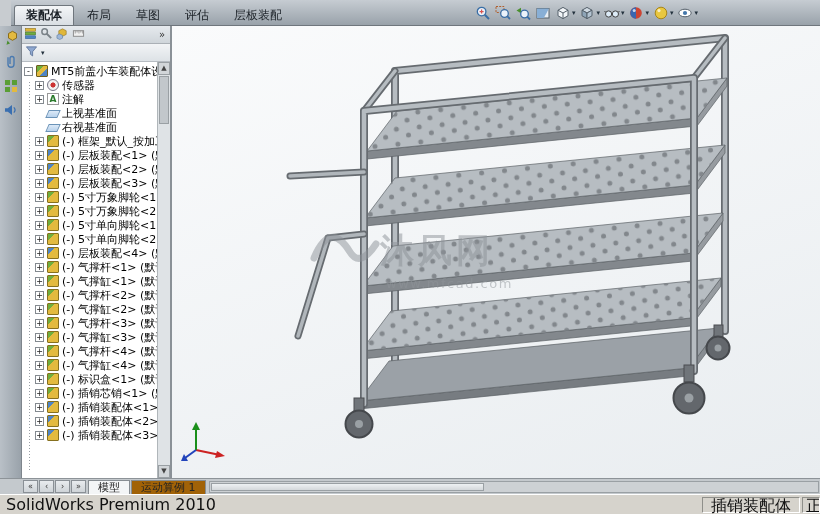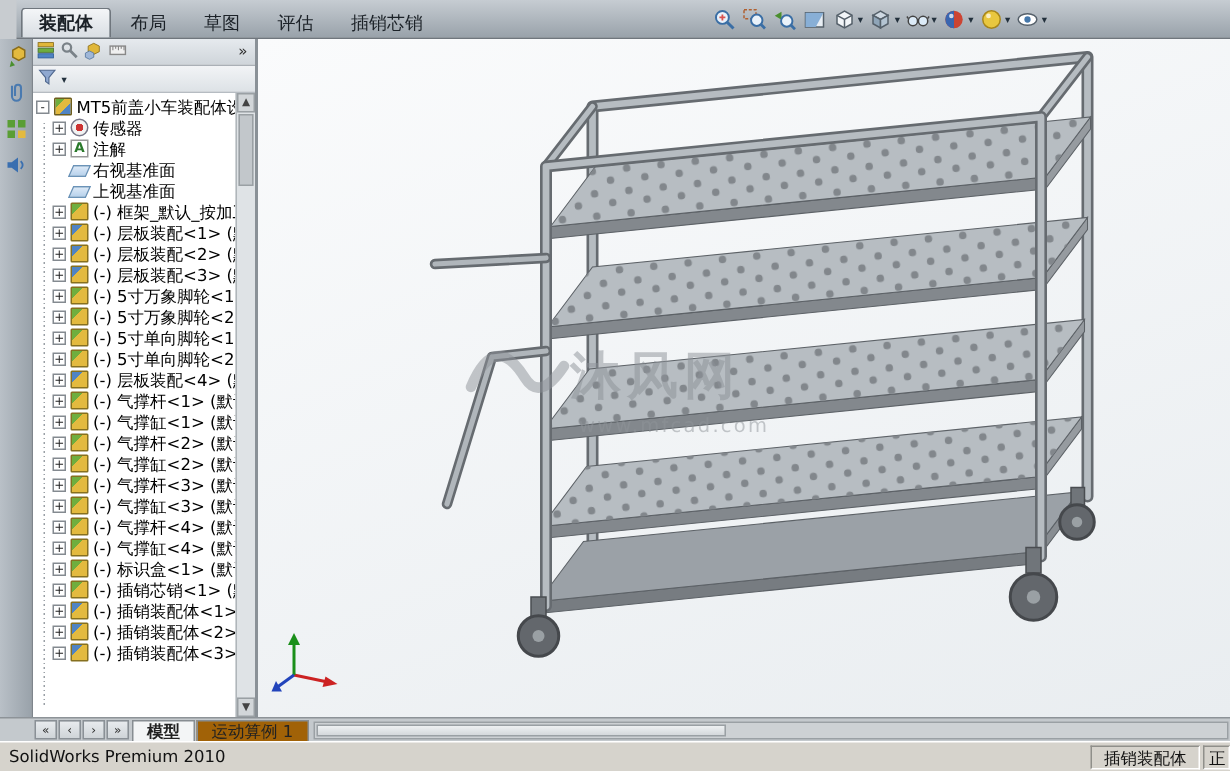--- a/index.html
+++ b/index.html
@@ -48,40 +48,40 @@
   .sthumb{margin:1px;height:48px;background:#c2c7cb;border:1px solid #9aa0a4}
 
   
   .viewport{position:absolute;left:172px;top:26px;right:0;bottom:36px;background:linear-gradient(160deg,#fafbfc,#e9edf0)}
   .viewport svg.canvas{display:block;width:100%;height:100%}
 
   
   .bottombar{position:absolute;left:0;right:0;bottom:20px;height:16px;background:#c4c9cd;border-top:1px solid #8d9398;display:flex;align-items:center;padding-left:23px}
   .navbtn{width:15px;height:13px;background:linear-gradient(#e8ebee,#cfd4d8);border:1px solid #8a9096;font-size:8px;line-height:11px;text-align:center;color:#333;margin-right:1px}
   .btab{height:14px;line-height:13px;padding:0 9px;font-size:11px;background:#a16207;border:1px solid #878d92;border-bottom:none;color:#222;margin-left:1px}
-  .btab.active{background:#f3f5f6;font-weight:bold}
+  .btab.active{background:#f3f5f6;font-weight:normal}
   .btrack{flex:1;height:12px;margin:0 1px 0 3px;background:#cdd1d4;border:1px solid #9aa0a4;position:relative}
   .bthumb{position:absolute;left:1px;top:1px;bottom:1px;width:45%;background:linear-gradient(#eef1f3,#d4d8db);border:1px solid #9aa0a4}
 
   
-  .statusbar{position:absolute;left:0;right:0;bottom:0;height:20px;background:#d6d3cc;border-top:1px solid #fff;display:flex;align-items:center;font-size:11px;color:#111;padding-left:6px}
+  .statusbar{position:absolute;left:0;right:0;bottom:0;height:20px;background:#d6d3cc;border-top:1px solid #fff;display:flex;align-items:center;font-size:16px;color:#111;padding-left:6px}
   .sspace{flex:1}
   .scell{border:1px solid;border-color:#8f8f8a #ffffff #ffffff #8f8f8a;background:#d6d3cc;padding:0 8px;height:16px;line-height:15px;margin-right:2px;white-space:nowrap}
   .scell.clip{width:18px;padding:0 3px;overflow:hidden;margin-right:0}
 </style>
 </head>
 <body>
 
 <div class="topbar">
   <div class="tabs">
     <div class="tab active">装配体</div>
     <div class="tab">布局</div>
     <div class="tab">草图</div>
     <div class="tab">评估</div>
-    <div class="tab">插销芯销</div>
+    <div class="tab">层板装配</div>
   </div>
   <div class="hud">
     <span class="hicon">
         <svg viewBox="0 0 16 16">
           <circle cx="6.6" cy="6.6" r="4.3" fill="#eaf2fa" stroke="#3a6ea5" stroke-width="1.3"></circle>
           <path d="M9.8 9.8L14 14" stroke="#3a6ea5" stroke-width="2"></path>
           <path d="M4.6 6.6h4M6.6 4.6v4" stroke="#d9534f" stroke-width="1.2" fill="none"></path>
         </svg>
       </span>
     <span class="hicon">
@@ -212,26 +212,26 @@
         <span class="tl">传感器</span>
       </div>
     <div class="tr">
         <span class="ex">+</span>
         <span class="ti i-ann">A</span>
         <span class="tl">注解</span>
       </div>
     <div class="tr">
         <span class="ex"></span>
         <span class="ti i-pln"></span>
-        <span class="tl">右视基准面</span>
+        <span class="tl">上视基准面</span>
       </div>
     <div class="tr">
         <span class="ex"></span>
         <span class="ti i-pln"></span>
-        <span class="tl">上视基准面</span>
+        <span class="tl">右视基准面</span>
       </div>
     <div class="tr">
         <span class="ex">+</span>
         <span class="ti i-part"></span>
         <span class="tl">(-) 框架_默认_按加工_(&lt;</span>
       </div>
     <div class="tr">
         <span class="ex">+</span>
         <span class="ti i-sub"></span>
         <span class="tl">(-) 层板装配&lt;1&gt; (默认&lt;</span>

